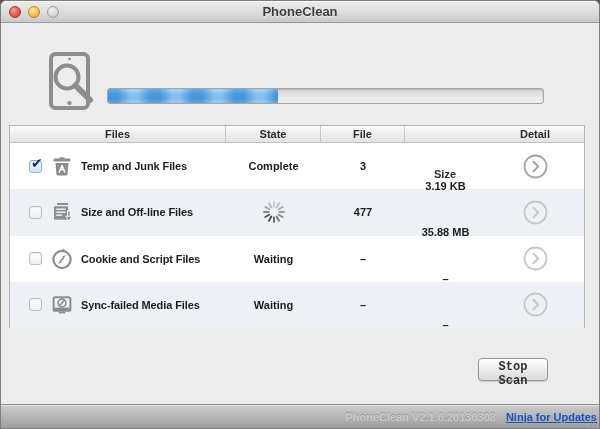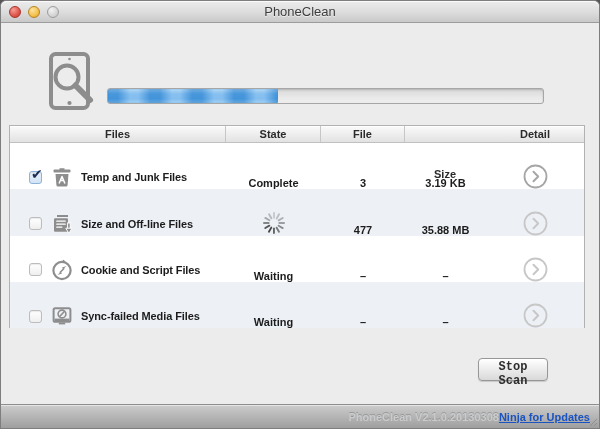--- a/index.html
+++ b/index.html
@@ -11,21 +11,21 @@
   }
   
   .titlebar{
     position:absolute;left:0;top:0;width:100%;height:22px;
     background:linear-gradient(180deg,#ececec 0%,#dcdcdc 55%,#c9c9c9 100%);
     border-bottom:1px solid #9c9c9c;border-radius:6px 6px 0 0;
     box-shadow:inset 0 1px 0 rgba(255,255,255,.75);
   }
   .title{
     position:absolute;left:0;right:0;top:0;line-height:22px;text-align:center;
-    font-size:13px;font-weight:normal;color:#3d3d3d;text-shadow:0 1px 0 rgba(255,255,255,.6);
+    font-size:13px;font-weight:bold;color:#3d3d3d;text-shadow:0 1px 0 rgba(255,255,255,.6);
   }
   .traffic{position:absolute;left:8px;top:5px;display:flex;gap:7px;}
   .tl{width:12px;height:12px;border-radius:50%;display:inline-block;}
   .tl.red{background:radial-gradient(circle at 35% 30%,#f59d95,#e0554a 60%,#c43c31);border:1px solid #a8352c;}
   .tl.yellow{background:radial-gradient(circle at 35% 30%,#fbe3a0,#f5c14e 60%,#dd9a28);border:1px solid #b8831f;}
   .tl.gray{background:radial-gradient(circle at 35% 30%,#f2f2f2,#d2d2d2 65%,#c0c0c0);border:1px solid #9d9d9d;}
   
   .scan-icon{position:absolute;left:46px;top:49px;}
   .scan-title{
     position:absolute;left:107px;top:57px;font-size:13.5px;font-weight:bold;color:#141414;
@@ -57,21 +57,21 @@
   }
   .th{
     font-size:11px;font-weight:bold;color:#2b2b2b;text-align:center;line-height:16px;
   }
   .th:not(:last-child){border-right:1px solid #c6c6c6;}
   .c-item{width:216px;}
   .c-state{width:95px;}
   .c-file{width:84px;}
   .c-size{width:81px;margin-top:40px;}
   .c-detail{width:98px;}
-  .row{display:flex;align-items:flex-end;height:46.25px;background:#fff;}
+  .row{display:flex;align-items:center;height:46.25px;background:#fff;}
   .row.alt{background:#edf1f6;}
   .cell{display:flex;align-items:center;justify-content:center;font-size:11px;font-weight:bold;color:#1c1c1c;}
   .cell.c-item{justify-content:flex-start;padding-left:19px;}
   .checkbox{
     position:relative;width:13px;height:13px;border:1px solid #bcbcbc;border-radius:3px;
     background:linear-gradient(180deg,#fff,#efefef);flex:none;
     box-shadow:inset 0 1px 1px rgba(0,0,0,.08);
   }
   .checkbox.checked{border-color:#8fb2da;background:linear-gradient(180deg,#eaf3fc,#d3e4f6);}
   .checkbox.checked::after{
@@ -92,21 +92,21 @@
     border:1px solid #979797;border-radius:4px;
     font-family:Liberation Mono, monospace;font-size:12px;font-weight:bold;color:#2e2e2e;
     box-shadow:0 1px 1px rgba(0,0,0,.15), inset 0 1px 0 #fff;cursor:pointer;
   }
   
   .footer{
     position:absolute;left:0;bottom:0;width:100%;height:24px;
     background:linear-gradient(180deg,#cccccc,#b3b3b3 55%,#9f9f9f);
     border-top:1px solid #8d8d8d;
     box-shadow:inset 0 1px 0 rgba(255,255,255,.5);
-    display:flex;align-items:center;justify-content:flex-end;padding-right:9px;
+    display:flex;align-items:center;justify-content:flex-end;gap:10px;padding-right:2px;
     font-size:11px;font-weight:bold;
   }
   .version{color:#c9cbcd;text-shadow:0 -1px 0 rgba(90,90,90,.35);}
   .update-link{color:#1b53c0;text-decoration:underline;cursor:pointer;}
   .grip{position:absolute;right:1px;bottom:1px;opacity:.8;}
 </style>
 </head>
 <body>
 
 <div class="window">

